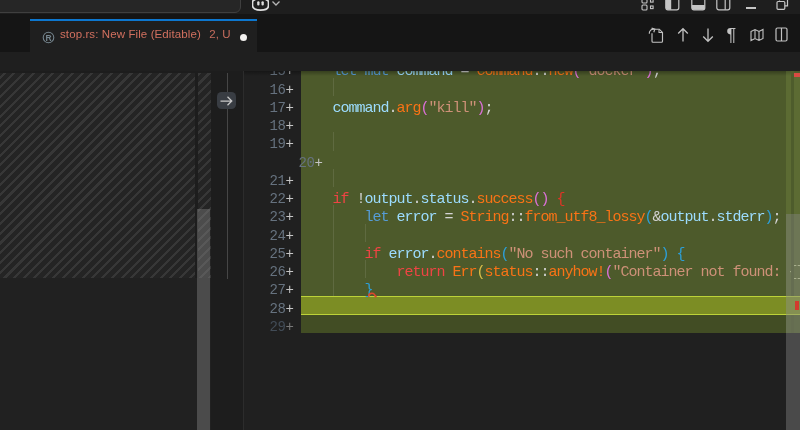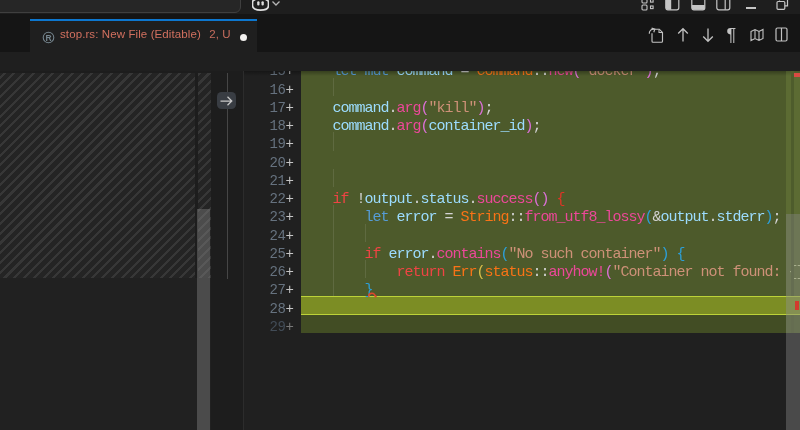--- a/index.html
+++ b/index.html
@@ -6,21 +6,21 @@
   #root{position:relative;width:800px;height:430px;overflow:hidden;background:#1f1f1f;font-family:"Liberation Sans",sans-serif;}
   .abs{position:absolute;}
   .mono{font-family:"Liberation Mono",monospace;font-size:15px;letter-spacing:-1.004px;line-height:18.25px;white-space:pre;}
   .row{position:absolute;left:300.5px;height:18.25px;transform:translateY(3.9px);}
   .gut{position:absolute;left:269.5px;height:18.25px;color:#66727f;font-size:14px;letter-spacing:-0.402px;transform:translateY(2.85px);}
   .gut .pl{color:#c6c6c6;}
   
   .k{color:#ef4444;text-align:right;} 
   .s{color:#569CD6;} 
   .v{color:#9CDCFE;} 
-  .f{color:#ec4899;} 
+  .f{color:#f97316;} 
   .t{color:#f97316;} 
   .str{color:#CE9178;} 
   .o{color:#d4d4d4;} 
   .bg{color:#d8bd49;} 
   .bp{color:#DA70D6;} 
   .bb{color:#2d9fd8;} 
   .br{color:#e03425;} 
   .esc{color:#c9d0a0;} 
 </style>
 </head>
@@ -120,34 +120,33 @@
   <div class="abs" style="left:332.5px;top:168.75px;width:1px;height:18.25px;background:rgba(255,255,255,0.10);"></div>
   <div class="abs" style="left:332.5px;top:205.25px;width:1px;height:91.15px;background:rgba(255,255,255,0.10);"></div>
   <div class="abs" style="left:364.5px;top:223.5px;width:1px;height:18.25px;background:rgba(255,255,255,0.10);"></div>
   <div class="abs" style="left:364.5px;top:260px;width:1px;height:18.25px;background:rgba(255,255,255,0.10);"></div>
 
   <div class="gut mono" style="top:59.25px;">15<span class="pl">+</span></div>
   <div class="gut mono" style="top:77.5px;">16<span class="pl">+</span></div>
   <div class="gut mono" style="top:95.75px;">17<span class="pl">+</span></div>
   <div class="gut mono" style="top:114px;">18<span class="pl">+</span></div>
   <div class="gut mono" style="top:132.25px;text-align:right;">19<span class="pl">+</span></div>
-  <div class="gut mono" style="top:150.5px;">20<span class="pl">+</span></div>
+  <div class="gut mono" style="top:150.5px;margin-left:29px;">20<span class="pl">+</span></div>
   <div class="gut mono" style="top:168.75px;">21<span class="pl">+</span></div>
   <div class="gut mono" style="top:187px;">22<span class="pl">+</span></div>
   <div class="gut mono" style="top:205.25px;">23<span class="pl">+</span></div>
   <div class="gut mono" style="top:223.5px;">24<span class="pl">+</span></div>
   <div class="gut mono" style="top:241.75px;">25<span class="pl">+</span></div>
   <div class="gut mono" style="top:260px;">26<span class="pl">+</span></div>
   <div class="gut mono" style="top:278.25px;">27<span class="pl">+</span></div>
   <div class="gut mono" style="top:296.5px;">28<span class="pl">+</span></div>
   <div class="gut mono" style="top:314.75px;color:#424c57;">29<span class="pl" style="color:#787878;">+</span></div>
 
   <div class="row mono" style="top:59.25px;"><span class="s">    let mut</span> <span class="v">command</span> <span class="o">=</span> <span class="t">Command</span><span class="o">::</span><span class="f">new</span><span class="bp">(</span><span class="str">"docker"</span><span class="bp">)</span><span class="o">;</span></div>
   <div class="row mono" style="top:95.75px;"><span class="v">    command</span><span class="o">.</span><span class="f">arg</span><span class="bp">(</span><span class="str">"kill"</span><span class="bp">)</span><span class="o">;</span></div>
-  <div class="row mono" style="top:114px;"><span class="v">    command</span><span class="o">.</span><span class="f">arg</span><span class="bp">(</span><span class="v">container_id</span><span class="bp">)</span><span class="o">;</span></div>
   <div class="row mono" style="top:187px;"><span class="k">    if</span> <span class="o">!</span><span class="v">output</span><span class="o">.</span><span class="v">status</span><span class="o">.</span><span class="f">success</span><span class="bp">()</span> <span class="br">{</span></div>
   <div class="row mono" style="top:205.25px;"><span class="s">        let</span> <span class="v">error</span> <span class="o">=</span> <span class="t">String</span><span class="o">::</span><span class="f">from_utf8_lossy</span><span class="bb">(</span><span class="o">&amp;</span><span class="v">output</span><span class="o">.</span><span class="v">stderr</span><span class="bb">)</span><span class="o">;</span></div>
   <div class="row mono" style="top:241.75px;"><span class="k">        if</span> <span class="v">error</span><span class="o">.</span><span class="f">contains</span><span class="bb">(</span><span class="str">"No such container"</span><span class="bb">)</span> <span class="bb">{</span></div>
   <div class="row mono" style="top:260px;"><span class="k">            return</span> <span class="t">Err</span><span class="bg">(</span><span class="t">status</span><span class="o">::</span><span class="f">anyhow!</span><span class="bp">(</span><span class="str">"Container not found: </span><span class="esc">{}</span></div>
   <div class="row mono" style="top:278.25px;"><span class="bb">        }</span></div>
 
   <svg class="abs" style="left:367.5px;top:291.5px;" width="12" height="6" viewBox="0 0 12 6">
     <path d="M0.7 4.8 A3.3 3.4 0 0 1 7.3 4.6 L8.6 4.0" fill="none" stroke="#e0462e" stroke-width="1.5"></path>
   </svg>
 

